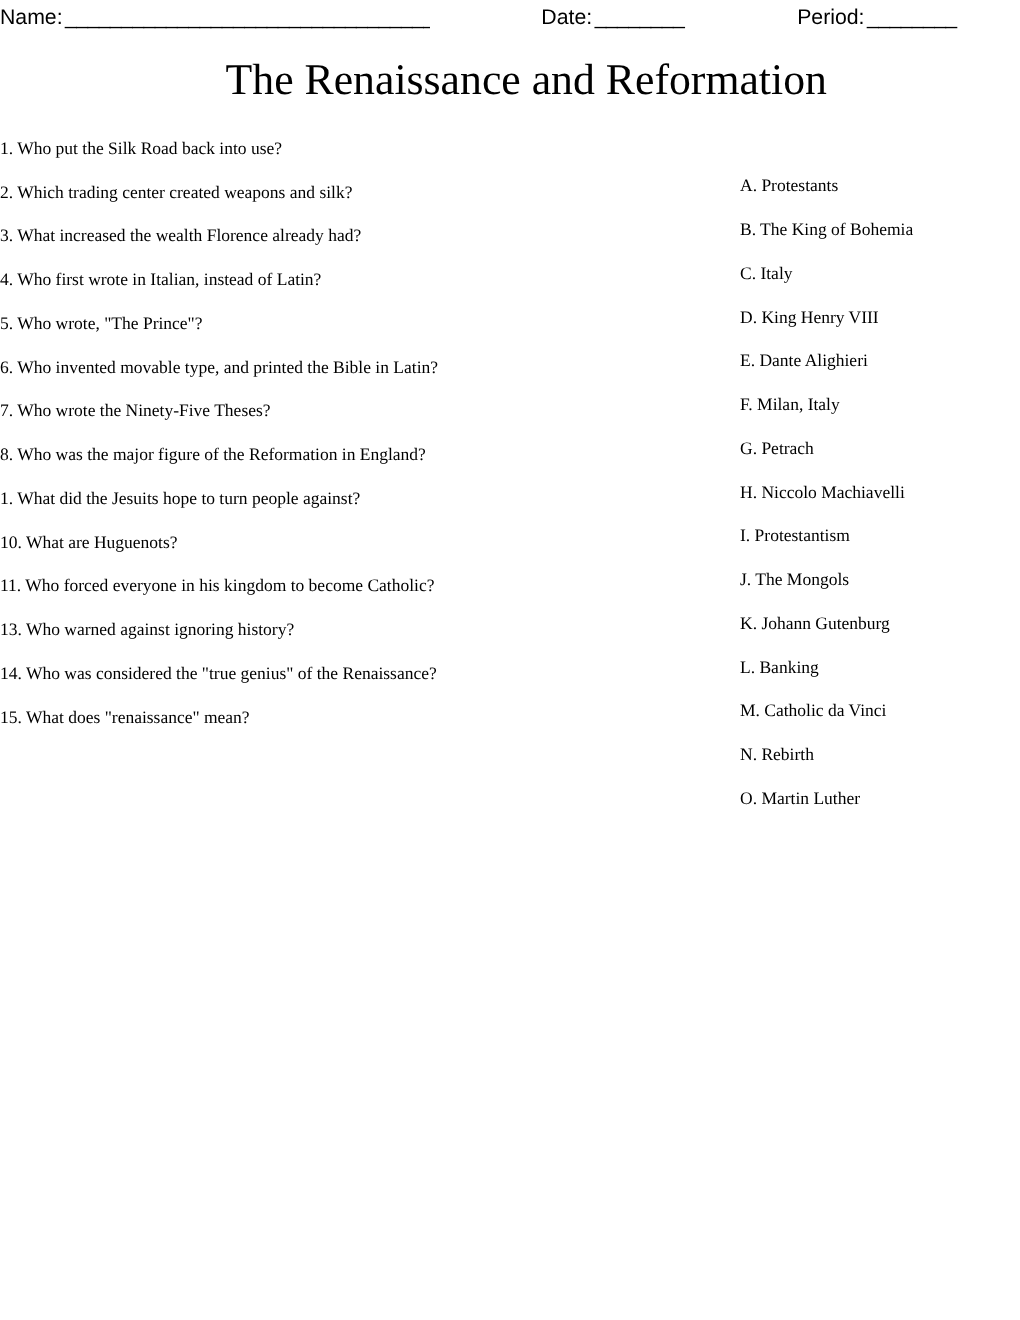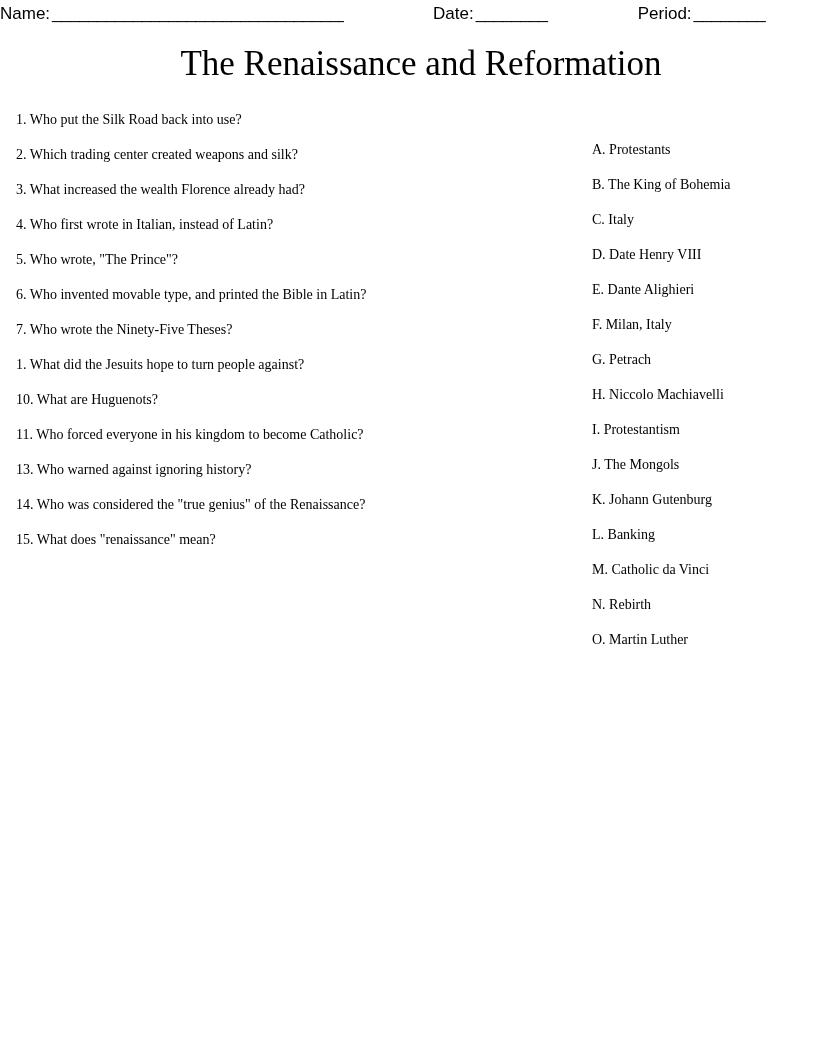--- a/index.html
+++ b/index.html
@@ -81,21 +81,21 @@
 
   
   .body-area {
     position: absolute;
     left: 0;
     top: 112px;
     width: 816px;
   }
   .col-questions {
     position: absolute;
-    left: 16px;
+    left: 0;
     top: 0;
     width: 560px;
   }
   .col-answers {
     position: absolute;
     left: 592px;
     top: 0;
     width: 224px;
     margin-top: 30px;
   }
@@ -134,33 +134,34 @@
   <div class="body-area">
 
     <div class="col-questions">
       <div class="row-item">1. Who put the Silk Road back into use?</div>
       <div class="row-item">2. Which trading center created weapons and silk?</div>
       <div class="row-item">3. What increased the wealth Florence already had?</div>
       <div class="row-item">4. Who first wrote in Italian, instead of Latin?</div>
       <div class="row-item">5. Who wrote, "The Prince"?</div>
       <div class="row-item">6. Who invented movable type, and printed the Bible in Latin?</div>
       <div class="row-item">7. Who wrote the Ninety-Five Theses?</div>
+      <div class="row-item">8. Who was the major figure of the Reformation in England?</div>
       <div class="row-item">1. What did the Jesuits hope to turn people against?</div>
       <div class="row-item">10. What are Huguenots?</div>
       <div class="row-item">11. Who forced everyone in his kingdom to become Catholic?</div>
       <div class="row-item">13. Who warned against ignoring history?</div>
       <div class="row-item">14. Who was considered the "true genius" of the Renaissance?</div>
       <div class="row-item">15. What does "renaissance" mean?</div>
     </div>
 
     <div class="col-answers">
       <div class="row-item">A. Protestants</div>
       <div class="row-item">B. The King of Bohemia</div>
       <div class="row-item">C. Italy</div>
-      <div class="row-item">D. Date Henry VIII</div>
+      <div class="row-item">D. King Henry VIII</div>
       <div class="row-item">E. Dante Alighieri</div>
       <div class="row-item">F. Milan, Italy</div>
       <div class="row-item">G. Petrach</div>
       <div class="row-item">H. Niccolo Machiavelli</div>
       <div class="row-item">I. Protestantism</div>
       <div class="row-item">J. The Mongols</div>
       <div class="row-item">K. Johann Gutenburg</div>
       <div class="row-item">L. Banking</div>
       <div class="row-item">M. Catholic da Vinci</div>
       <div class="row-item">N. Rebirth</div>

